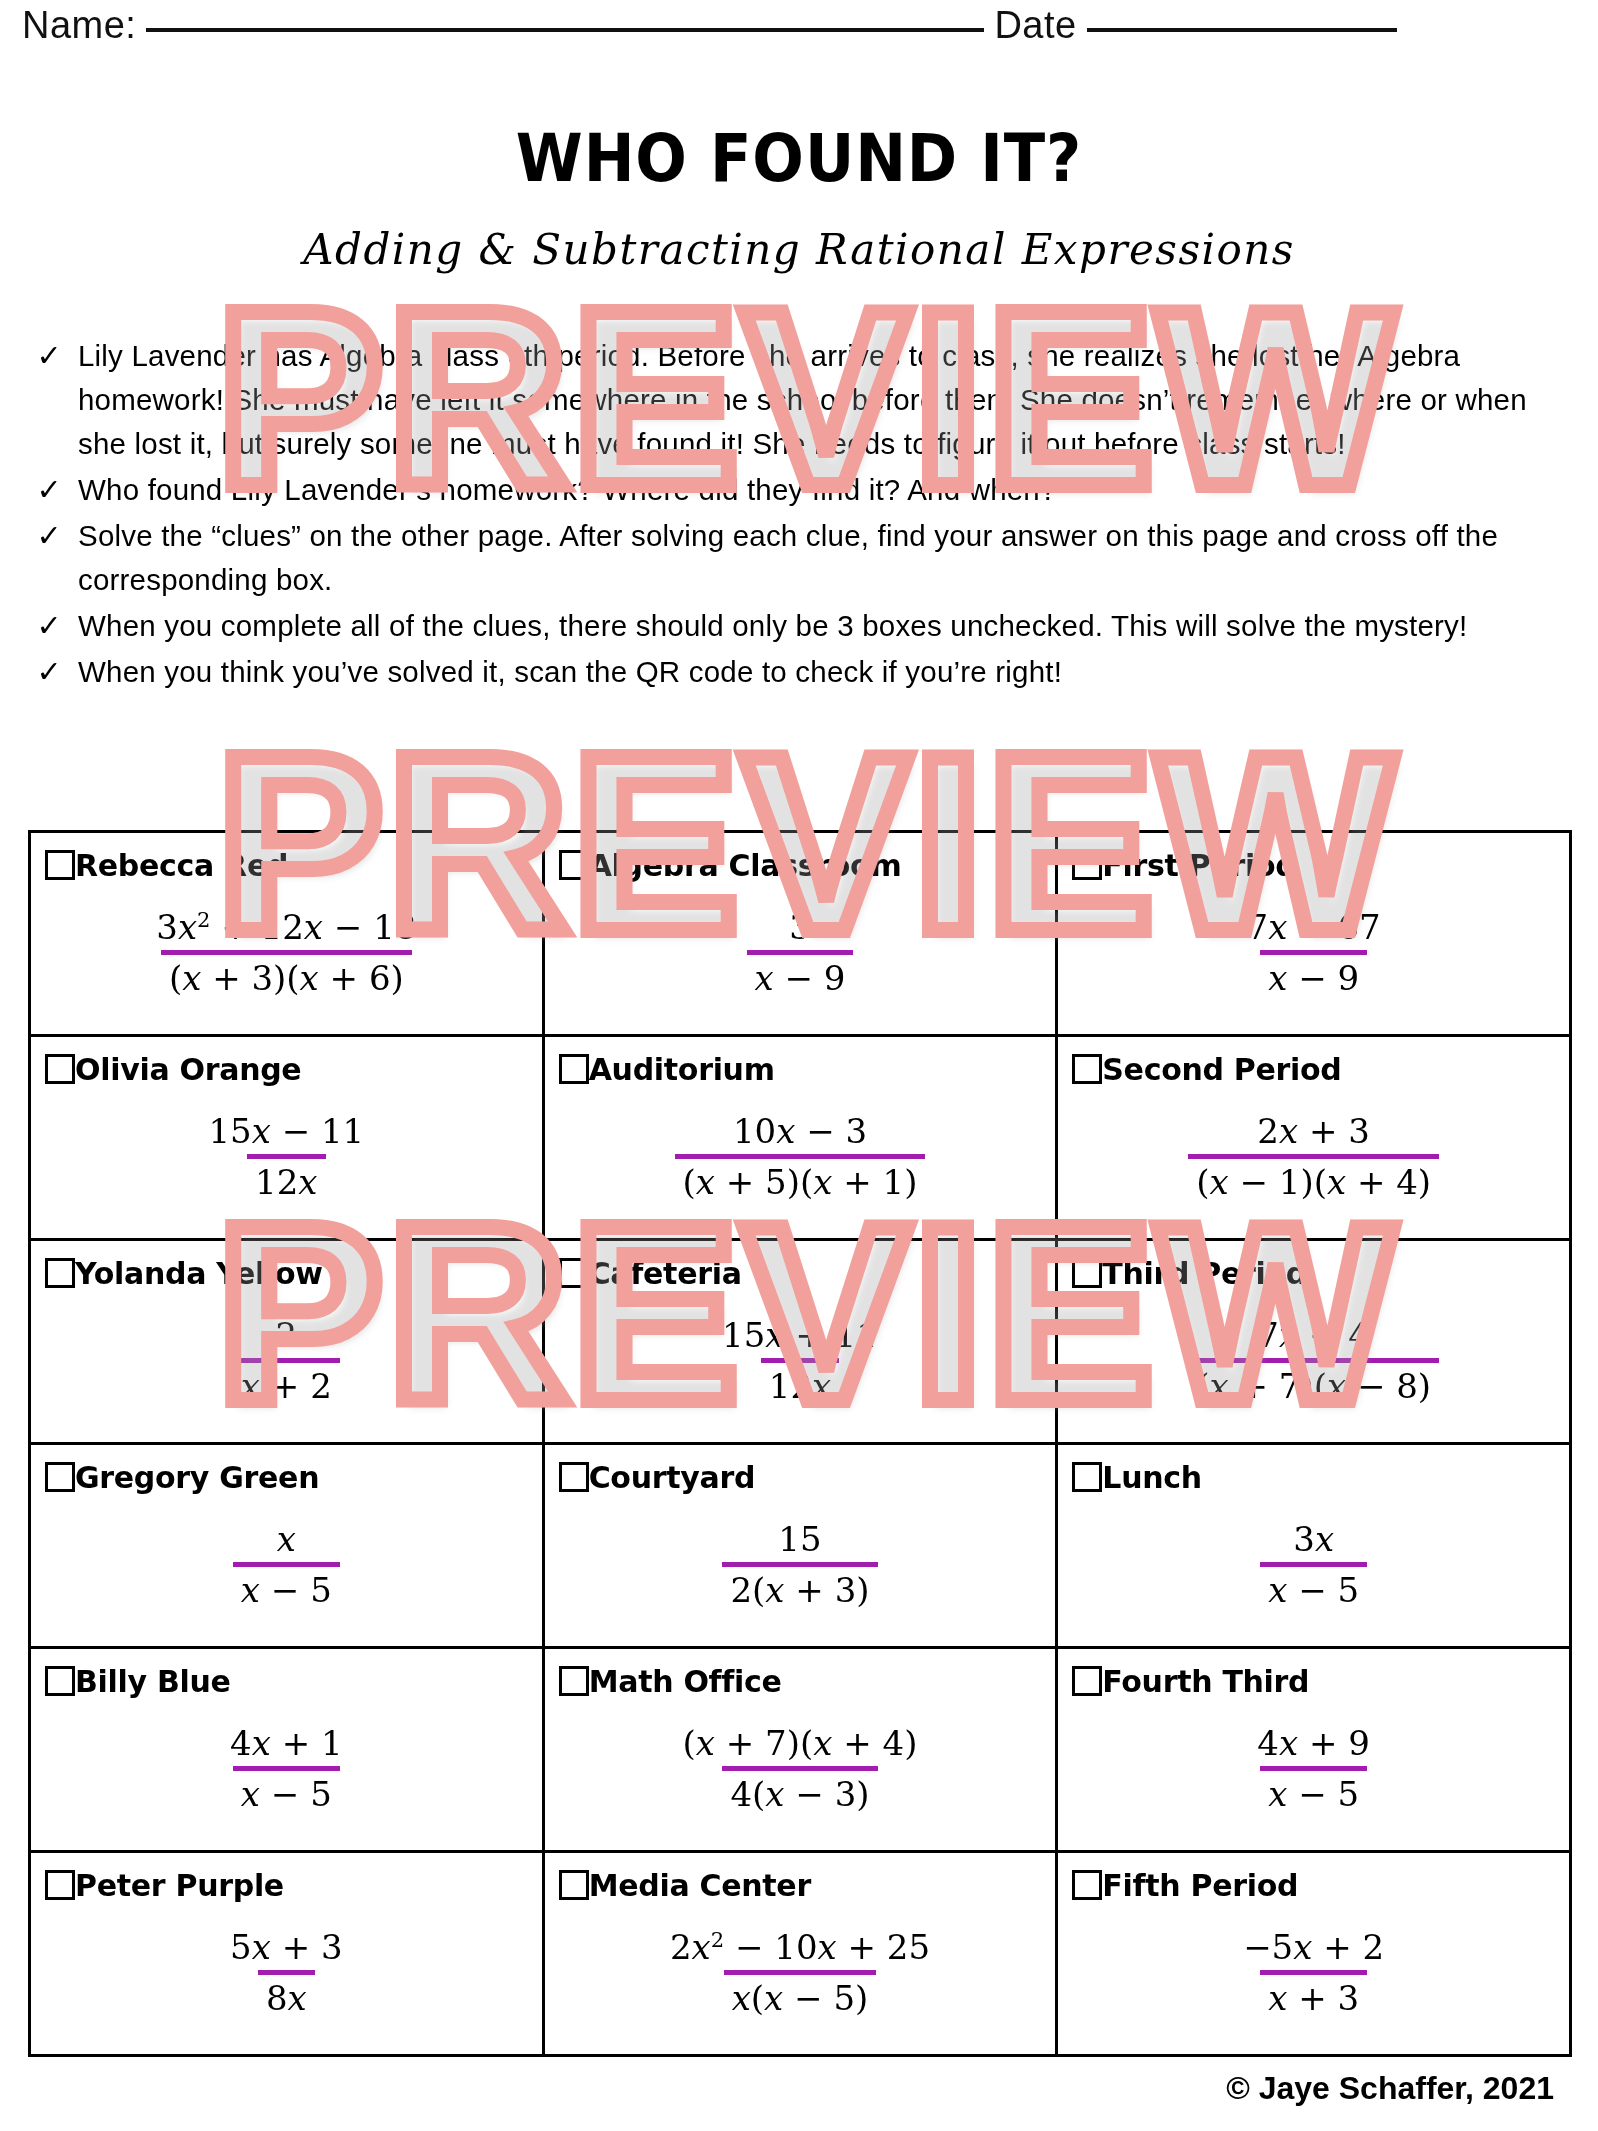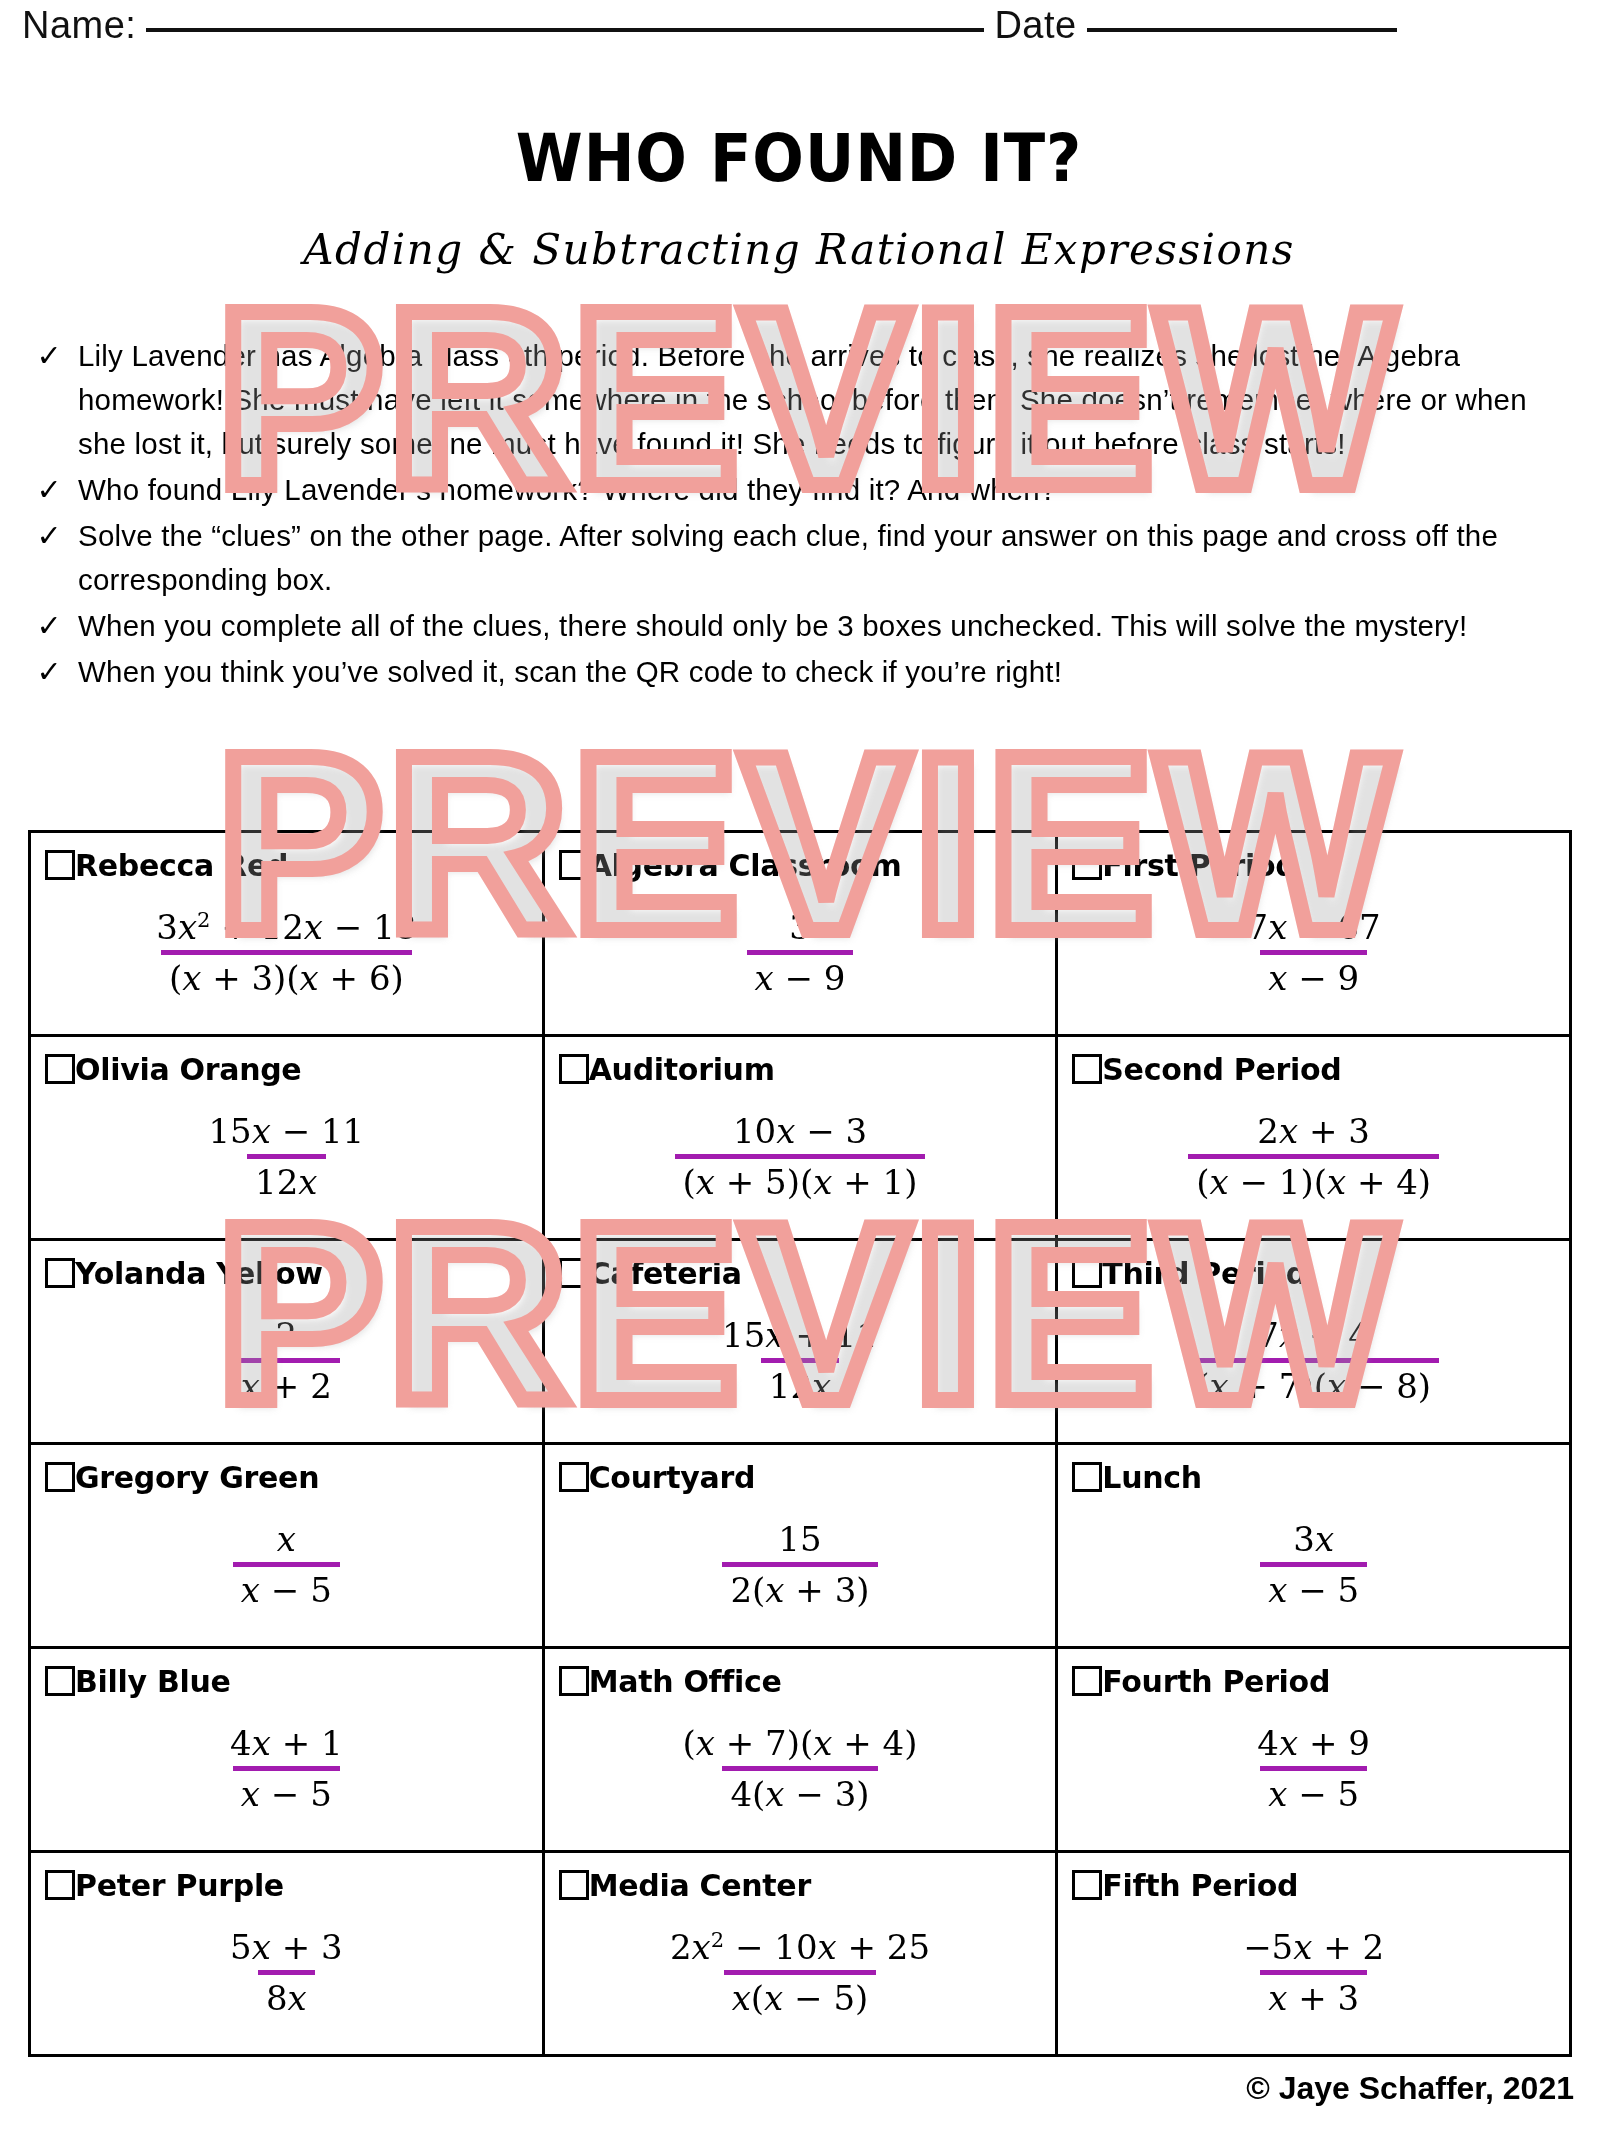--- a/index.html
+++ b/index.html
@@ -180,21 +180,21 @@
     padding: 3px 8px 0 8px;
     border-top: 5px solid #a21caf;
     white-space: nowrap;
   }
   .frac i { font-style: italic; }
   .frac sup { font-size: 0.62em; vertical-align: super; line-height: 0; }
 
   
   .footer {
     position: absolute;
-    right: 24px;
+    right: 44px;
     top: 2070px;
     font-family: "Liberation Sans", sans-serif;
     font-weight: 700;
     font-size: 32px;
     color: #000;
   }
 
   
   .watermark {
     position: absolute;
@@ -407,21 +407,21 @@
               <span class="cell-label">Math Office</span>
             </div>
             <div class="frac">
               <span class="num">(<i>x</i> + 7)(<i>x</i> + 4)</span>
               <span class="den">4(<i>x</i> − 3)</span>
             </div>
           </td>
           <td>
             <div class="cell-head">
               <span class="checkbox"></span>
-              <span class="cell-label">Fourth Period</span>
+              <span class="cell-label">Fourth Third</span>
             </div>
             <div class="frac">
               <span class="num">4<i>x</i> + 9</span>
               <span class="den"><i>x</i> − 5</span>
             </div>
           </td>
         </tr>
         <tr>
           <td>
             <div class="cell-head">

